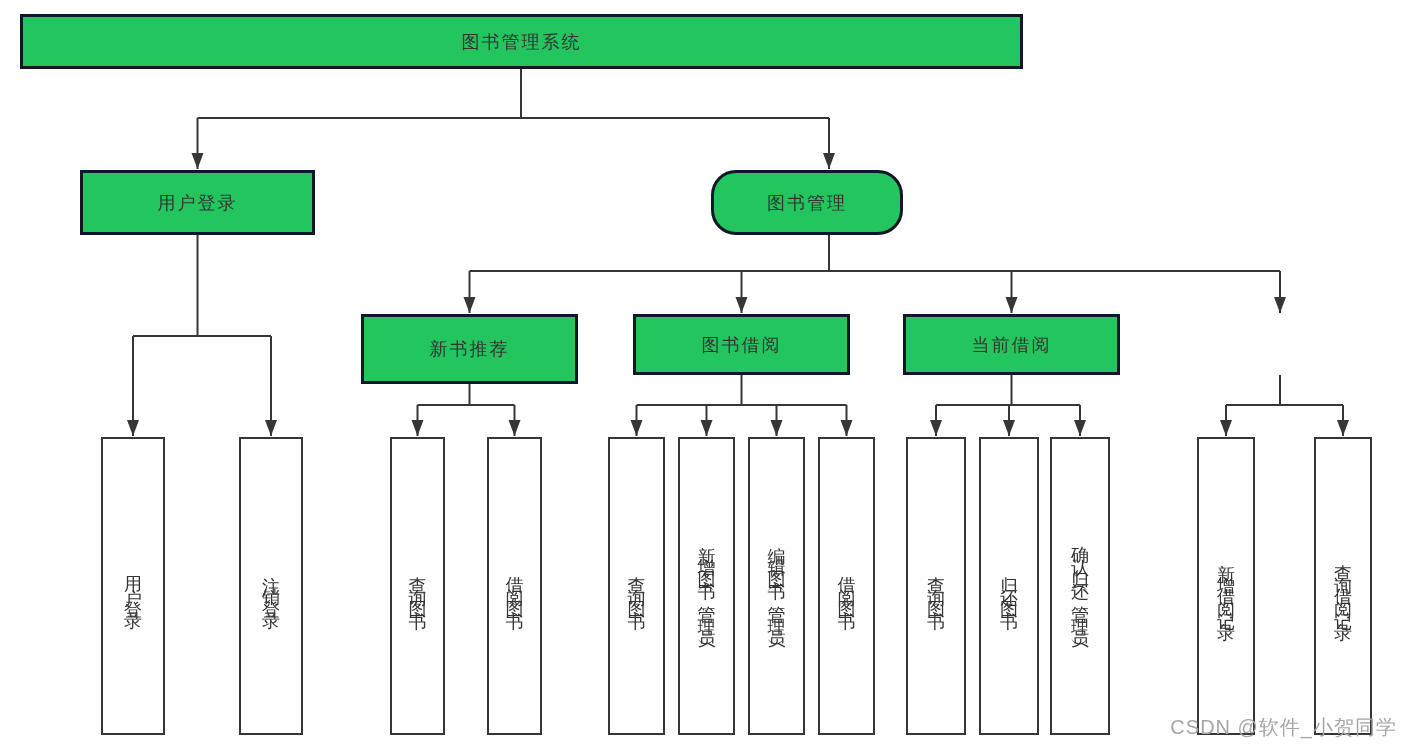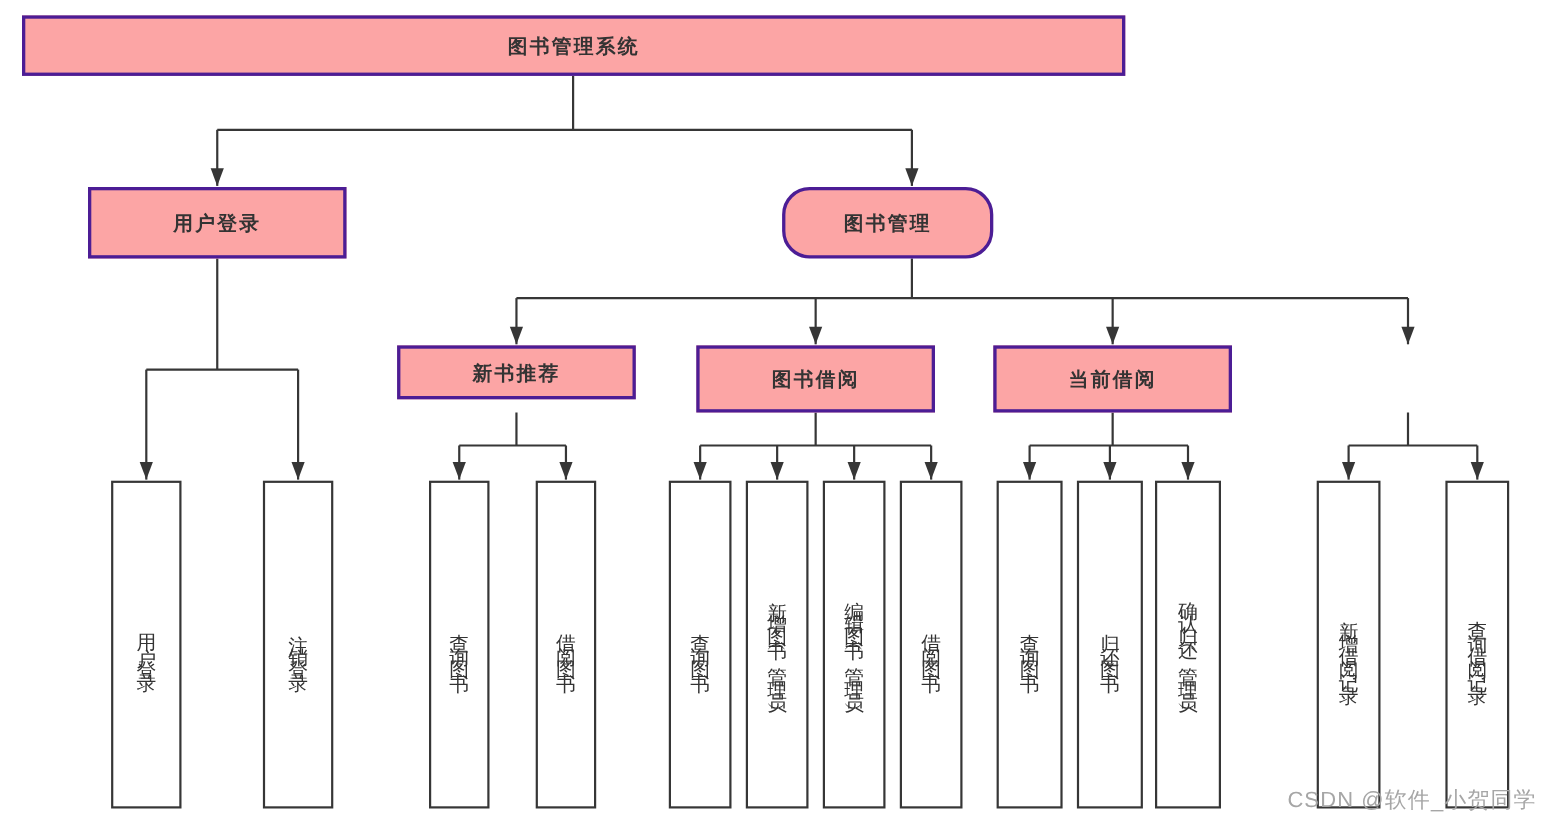--- a/index.html
+++ b/index.html
@@ -13,30 +13,29 @@
   }
   .connectors {
     position: absolute;
     left: 0; top: 0;
     width: 1405px; height: 747px;
     pointer-events: none;
   }
   .box {
     position: absolute;
     box-sizing: border-box;
-    border: 2px solid #4c1d95;
-    background: #fca5a5;
+    border: 2px solid #0f172a;
+    background: #22c55e;
     display: flex;
     align-items: center;
     justify-content: center;
     font-size: 18px;
     color: #333333;
     letter-spacing: 2px;
     white-space: nowrap;
-    font-weight: bold;
   }
   .root-box { border-width: 3px; }
   .l2-box, .l3-box { border-width: 3px; }
   .vbox {
     position: absolute;
     box-sizing: border-box;
     border: 2px solid #363636;
     background: #ffffff;
     top: 437px;
     height: 298px;
@@ -106,21 +105,21 @@
       <line x1="1226" y1="405" x2="1226" y2="436" marker-end="url(#arw)"></line>
       <line x1="1343" y1="405" x2="1343" y2="436" marker-end="url(#arw)"></line>
     </g>
   </svg>
 
   <div class="box root-box" style="left:20px; top:14px; width:1003px; height:55px;">图书管理系统</div>
 
   <div class="box l2-box" style="left:80px; top:170px; width:235px; height:65px;">用户登录</div>
   <div class="box l2-box" style="left:711px; top:170px; width:192px; height:65px;border-radius:25px;">图书管理</div>
 
-  <div class="box l3-box" style="left:361px; top:314px; width:217px; height:49px;">新书推荐</div>
+  <div class="box l3-box" style="left:361px; top:314px; width:217px; height:70px;">新书推荐</div>
   <div class="box l3-box" style="left:903px; top:314px; width:217px; height:61px;">当前借阅</div>
   <div class="box l3-box" style="left:633px; top:314px; width:217px; height:61px;">图书借阅</div>
 
   <div class="vbox" style="left:101px; width:64px;">用户登录</div>
   <div class="vbox" style="left:239px; width:64px;">注销登录</div>
 
   <div class="vbox" style="left:390px; width:55px;">查询图书</div>
   <div class="vbox" style="left:487px; width:55px;">借阅图书</div>
 
   <div class="vbox" style="left:608px; width:57px;">查询图书</div>

